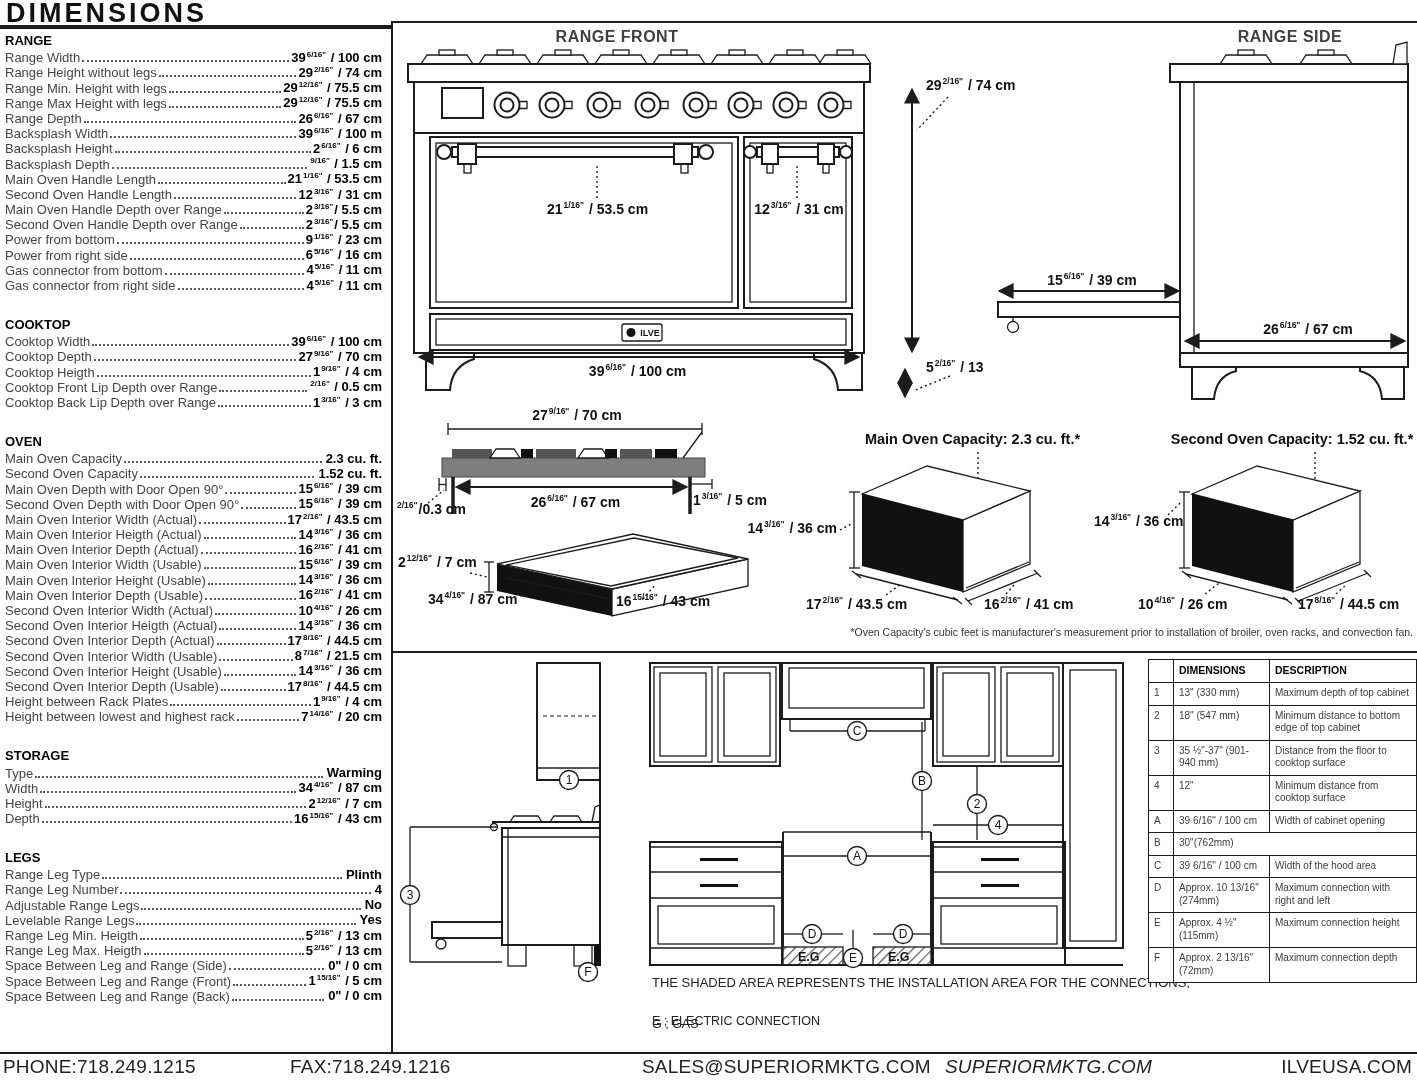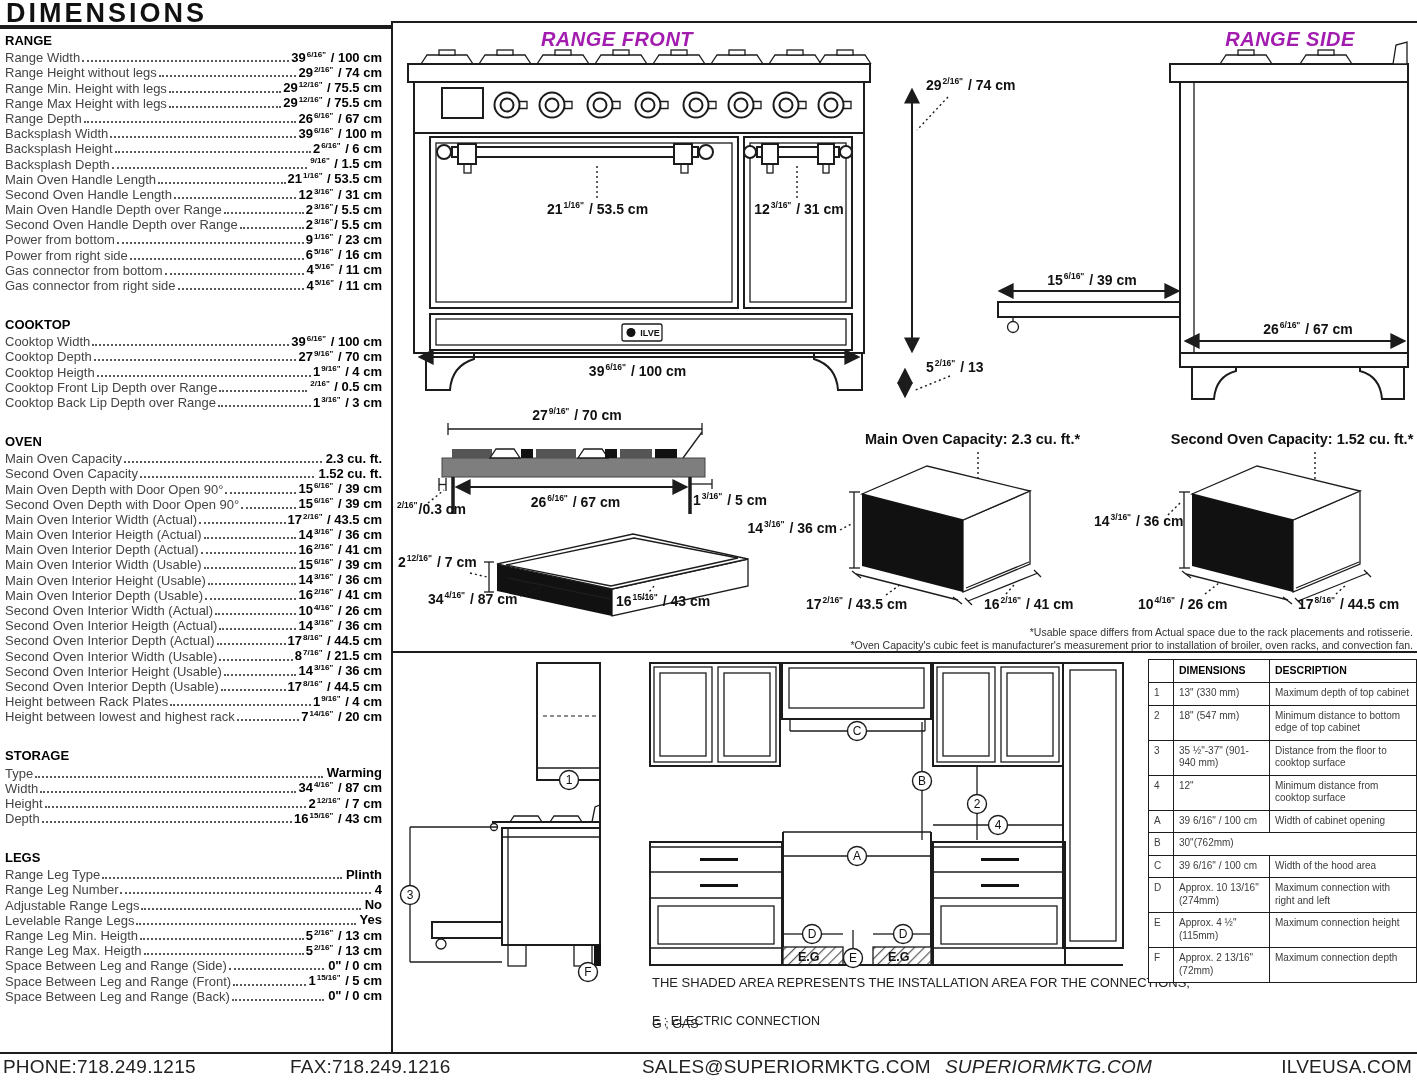--- a/index.html
+++ b/index.html
@@ -12,21 +12,21 @@
   .specs{position:absolute;left:5px;top:33px;width:377px;}
   .spec-section{margin-top:24px;}
   .spec-section.first{margin-top:0;}
   .spec-heading{font-weight:bold;font-size:13px;color:#000;margin-bottom:2px;}
   .spec-row{display:flex;align-items:flex-end;height:15.2px;font-size:13px;color:#454545;}
   .spec-label{white-space:nowrap;}
   .leader{flex:1;border-bottom:2px dotted #5a5a5a;margin:0 2px 3px 2px;min-width:6px;}
   .spec-value{white-space:nowrap;color:#000;font-weight:bold;}
   .spec-value sup{font-size:8px;font-weight:bold;margin:0 1px;}
   
-  .diag-title{position:absolute;font-weight:bold;font-size:20px;letter-spacing:.5px;color:#a21caf;white-space:nowrap;font-style:italic;}
+  .diag-title{position:absolute;font-weight:bold;font-size:16px;letter-spacing:.5px;color:#404040;white-space:nowrap;}
   .cap-title{position:absolute;font-weight:bold;font-size:14.5px;color:#111;white-space:nowrap;text-align:center;}
   .dim{position:absolute;font-weight:bold;font-size:14px;color:#111;white-space:nowrap;}
   .dim sup{font-size:8.5px;margin:0 1px;}
   .dim.c{text-align:center;}
   .notes{position:absolute;right:4px;top:626px;text-align:right;font-size:10.5px;line-height:12.5px;color:#333;}
   
   .inst-note{position:absolute;left:652px;top:975px;font-size:13px;color:#222;}
   .inst-legend{position:absolute;left:652px;font-size:12.5px;color:#222;}
   .inst-table{position:absolute;left:1148px;top:659px;width:267px;border:1.6px solid #1c1c1c;background:#fff;font-size:10px;color:#3c3c3c;}
   .inst-table .tr{display:grid;grid-template-columns:24px 96px 1fr;border-top:1px solid #1c1c1c;}
@@ -604,21 +604,20 @@
   <div class="cap-title" style="left:845px;top:431px;width:255px;">Main Oven Capacity: 2.3 cu. ft.*</div>
   <div class="cap-title" style="left:1168px;top:431px;width:248px;">Second Oven Capacity: 1.52 cu. ft.*</div>
   <div class="dim" style="left:737px;top:519px;width:100px;text-align:right;"><span>14</span><sup>3/16"</sup><span> / 36 cm</span></div>
   <div class="dim" style="left:806px;top:595px;"><span>17</span><sup>2/16"</sup><span> / 43.5 cm</span></div>
   <div class="dim" style="left:984px;top:595px;"><span>16</span><sup>2/16"</sup><span> / 41 cm</span></div>
   <div class="dim" style="left:1094px;top:512px;"><span>14</span><sup>3/16"</sup><span> / 36 cm</span></div>
   <div class="dim" style="left:1138px;top:595px;"><span>10</span><sup>4/16"</sup><span> / 26 cm</span></div>
   <div class="dim" style="left:1298px;top:595px;"><span>17</span><sup>8/16"</sup><span> / 44.5 cm</span></div>
 
   <div class="notes">
-    <div>*Usable space differs from Actual space due to the rack placements and rotisserie.</div>
     <div>*Oven Capacity's cubic feet is manufacturer's measurement prior to installation of broiler, oven racks, and convection fan.</div>
   </div>
 
   <svg style="position:absolute;left:395px;top:652px;" width="750" height="400" viewBox="395 652 750 400">
     <defs>
       <pattern id="hatch" patternUnits="userSpaceOnUse" width="7" height="7" patternTransform="rotate(45)">
         <rect width="7" height="7" fill="#fff"></rect>
         <line x1="0" y1="0" x2="0" y2="7" stroke="#5a5a5a" stroke-width="2.4"></line>
       </pattern>
     </defs>

